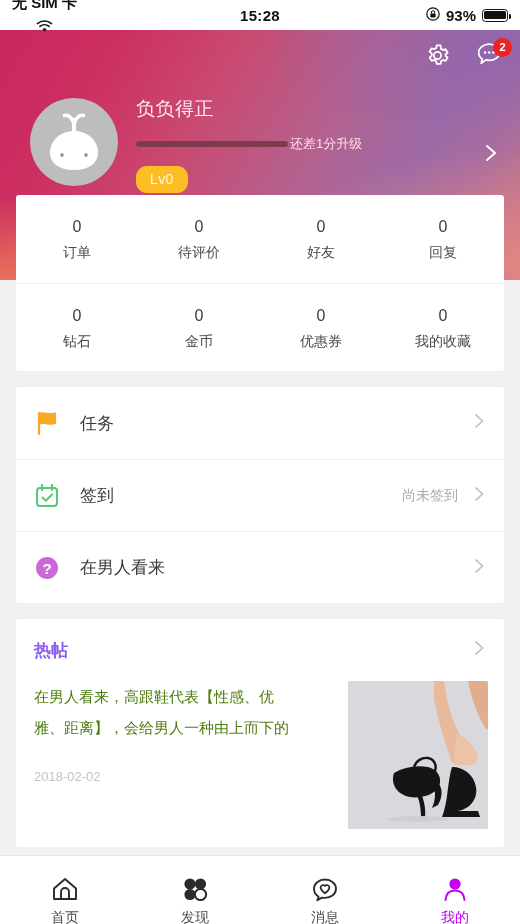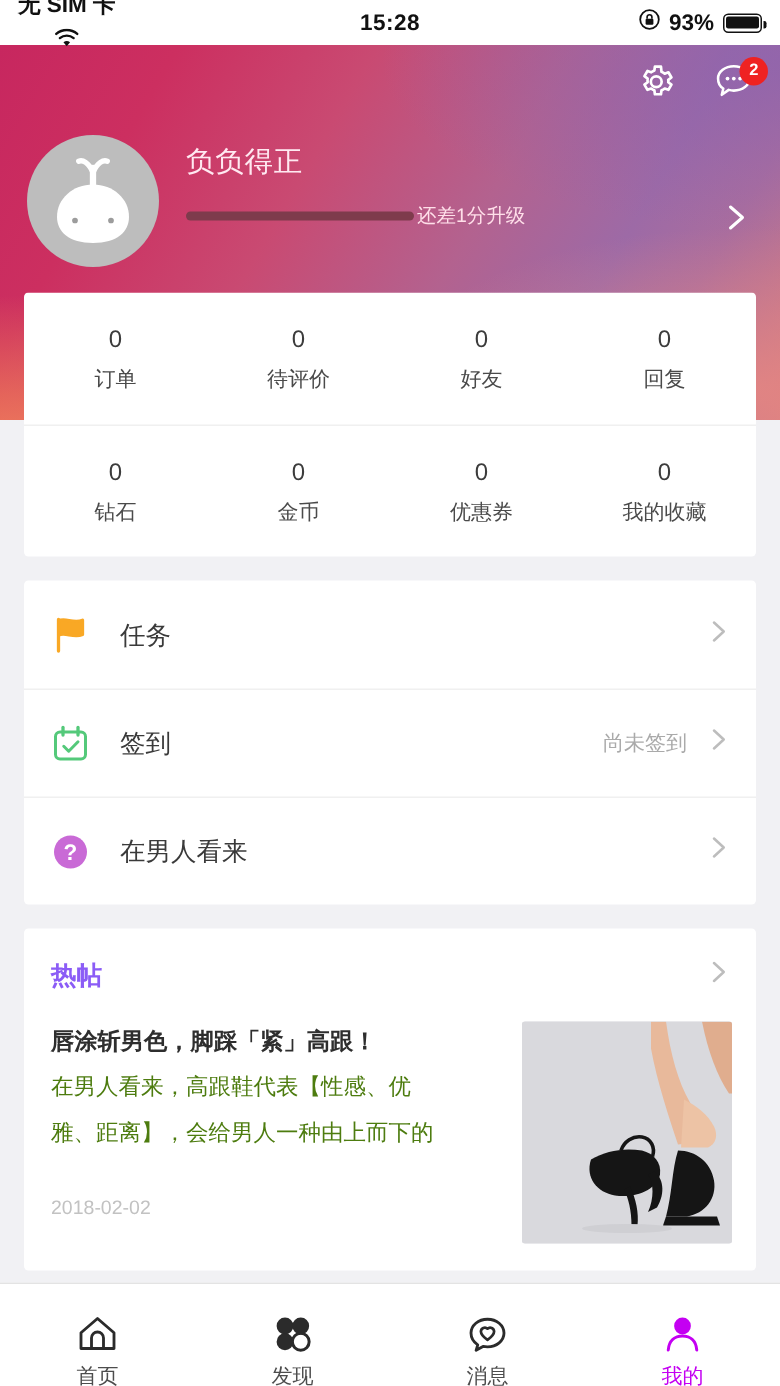--- a/index.html
+++ b/index.html
@@ -55,21 +55,21 @@
   }
   .hero-top { position: relative; z-index: 2; height: 54px; display: flex; align-items: center; justify-content: flex-end; padding: 0 16px; gap: 22px; }
   .gear-btn, .msg-btn { position: relative; width: 30px; height: 30px; display: flex; align-items: center; justify-content: center; cursor: pointer; }
   .badge {
     position: absolute; top: -4px; right: -8px;
     min-width: 19px; height: 19px; padding: 0 4px; border-radius: 10px;
     background: #ef2222; color: #fff; font-size: 11px; font-weight: bold;
     display: flex; align-items: center; justify-content: center; line-height: 1;
   }
 
-  .hero-body { position: relative; z-index: 2; display: flex; align-items: flex-start; padding: 6px 14px 0 18px; }
+  .hero-body { position: relative; z-index: 2; display: flex; align-items: center; padding: 6px 14px 0 30px; }
   .avatar {
     width: 88px; height: 88px; border-radius: 50%; flex: none;
     background: #bdbdbd; position: relative; overflow: hidden;
   }
   .profile { flex: 1; padding-left: 18px; padding-top: 6px; min-width: 0; }
   .uname { color: #ffe9f1; font-size: 19px; line-height: 26px; letter-spacing: .5px; }
   .lvl-row { display: flex; align-items: center; margin-top: 13px; }
   .pbar { width: 152px; height: 6px; border-radius: 3px; background: #7e3b4c; flex: none; }
   .pbar i { display: block; height: 100%; border-radius: 3px; background: #ffd24d; }
   .ptxt { color: #ffdfe9; font-size: 13px; margin-left: 2px; white-space: nowrap; }
@@ -193,20 +193,21 @@
       </div>
 
       <div class="profile">
         <div class="uname">负负得正</div>
         <div class="lvl-row">
           <div class="pbar">
               <i id="pbar-fill" style="width: 0%;"></i>
             </div>
           <div class="ptxt">还差1分升级</div>
         </div>
+        <div><span class="lv-badge">Lv0</span></div>
       </div>
 
       <div class="hero-chev">
         <svg width="22" height="30" viewBox="0 0 22 30" fill="none" stroke="#ffffff" stroke-width="2">
           <path d="M7 8 L15 15 L7 22" stroke-linecap="round" stroke-linejoin="round"></path>
         </svg>
       </div>
     </div>
   </div>
 
@@ -296,21 +297,20 @@
       <div class="hp-head">
         <div class="hp-title">热帖</div>
         <span class="chev-gray">
           <svg width="18" height="24" viewBox="0 0 18 24" fill="none" stroke="#bdbdbd" stroke-width="1.7">
             <path d="M6 6 L12.5 12 L6 18" stroke-linecap="round" stroke-linejoin="round"></path>
           </svg>
         </span>
       </div>
       <div class="hp-body">
         <div class="hp-text">
-          <div class="hp-ptitle">唇涂斩男色，脚踩「紧」高跟！</div>
           <div class="hp-excerpt">在男人看来，高跟鞋代表【性感、优</div>
           <div class="hp-excerpt">雅、距离】，会给男人一种由上而下的</div>
           <div class="hp-date">2018-02-02</div>
         </div>
         <div class="hp-thumb">
           <svg width="140" height="148" viewBox="0 0 140 148">
             <rect width="140" height="148" fill="#d9d9dd"></rect>
             <path d="M96 0 C 99 22, 104 40, 112 54 C 118 64, 122 72, 122 80 L 104 82 C 98 64, 90 40, 86 18 L 86 0 Z" fill="#e8b99b"></path>
             <path d="M120 0 C 124 20, 130 36, 138 48 L 140 48 L 140 0 Z" fill="#e0ad8e"></path>
             <path d="M108 52 C 116 56, 124 62, 128 70 C 131 76, 129 82, 124 84 L 106 84 Z" fill="#edc3a5"></path>

